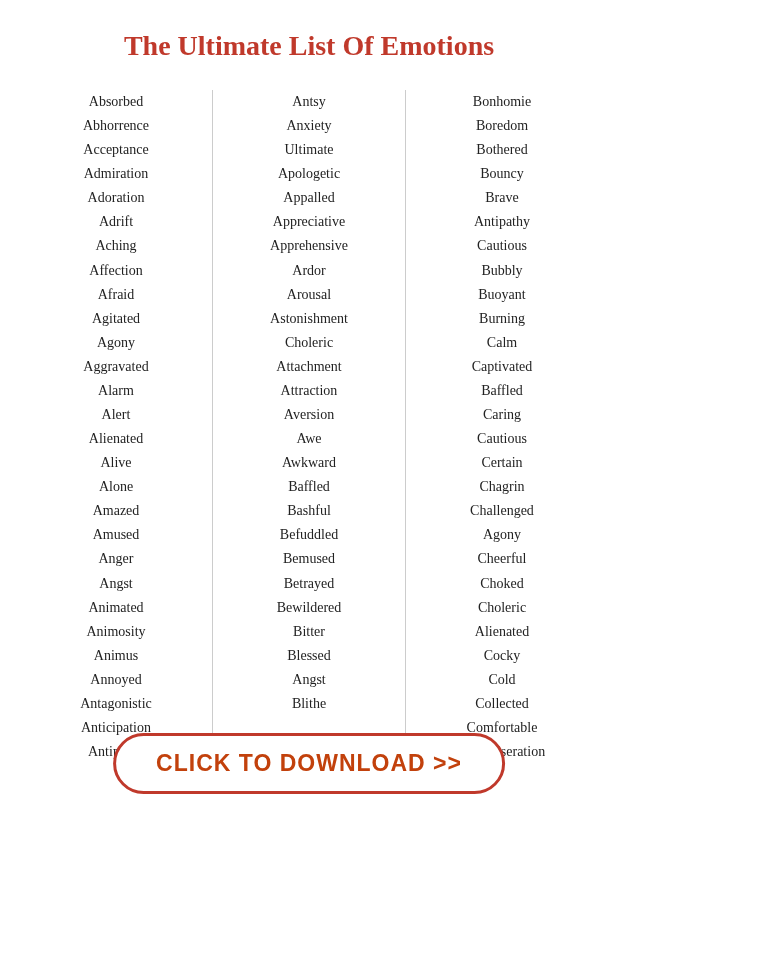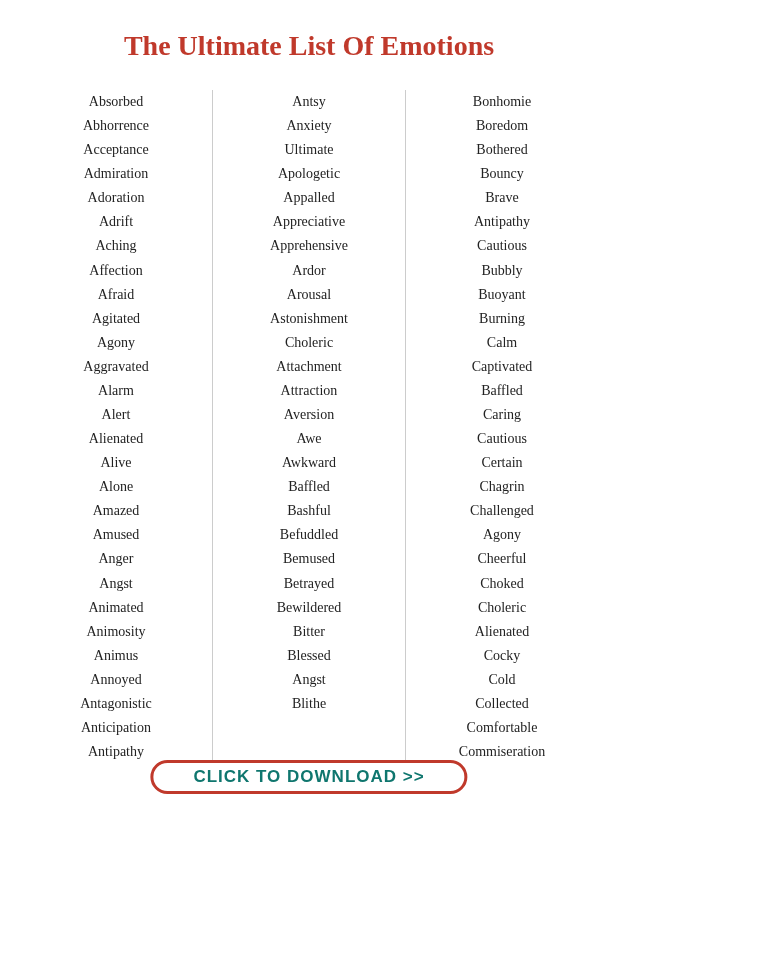--- a/index.html
+++ b/index.html
@@ -50,25 +50,25 @@
       position: absolute;
       bottom: 30px;
       left: 50%;
       transform: translateX(-50%);
       z-index: 10;
     }
     .download-btn {
       background: #fff;
       border: 3px solid #c0392b;
       border-radius: 50px;
-      color: #0f766e;
-      font-size: 17px;
+      color: #c2410c;
+      font-size: 23px;
       font-weight: bold;
       letter-spacing: 1px;
-      padding: 4px 40px;
+      padding: 14px 40px;
       cursor: pointer;
       font-family: Arial, sans-serif;
       white-space: nowrap;
     }
   </style>
 </head>
 <body>
 
 <div class="page-container">
   <h1 class="page-title">The Ultimate List Of Emotions</h1>

